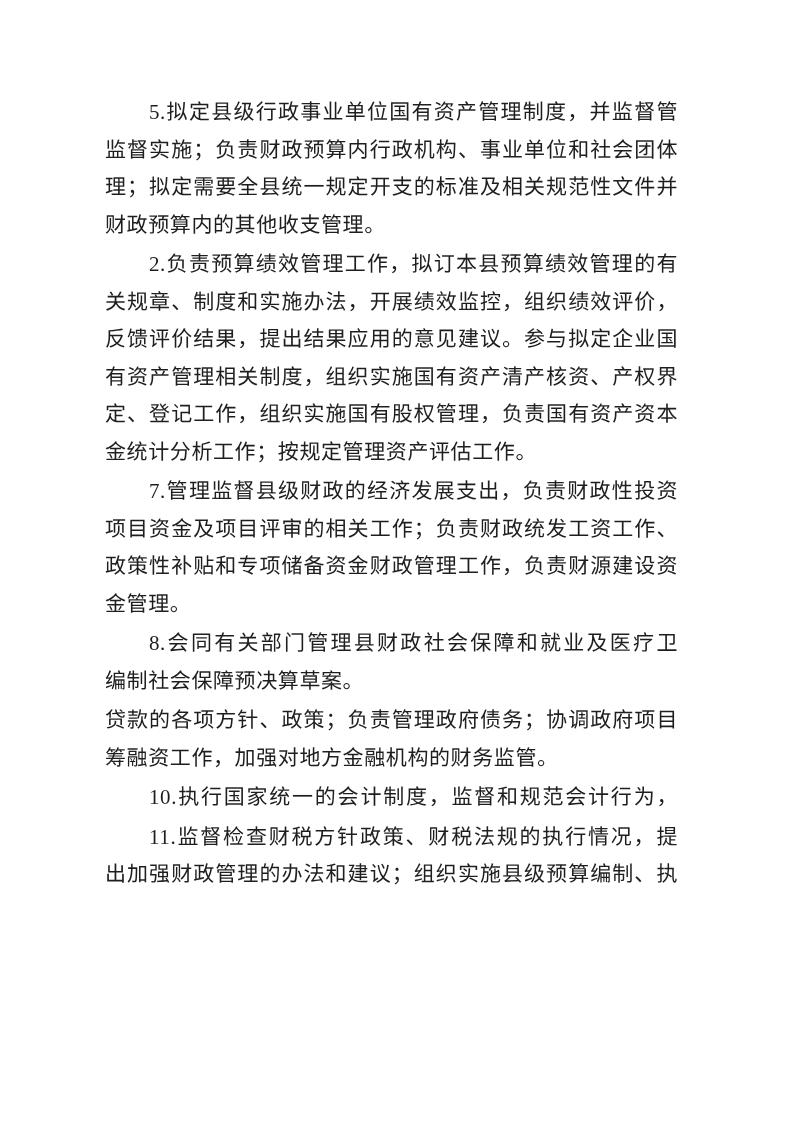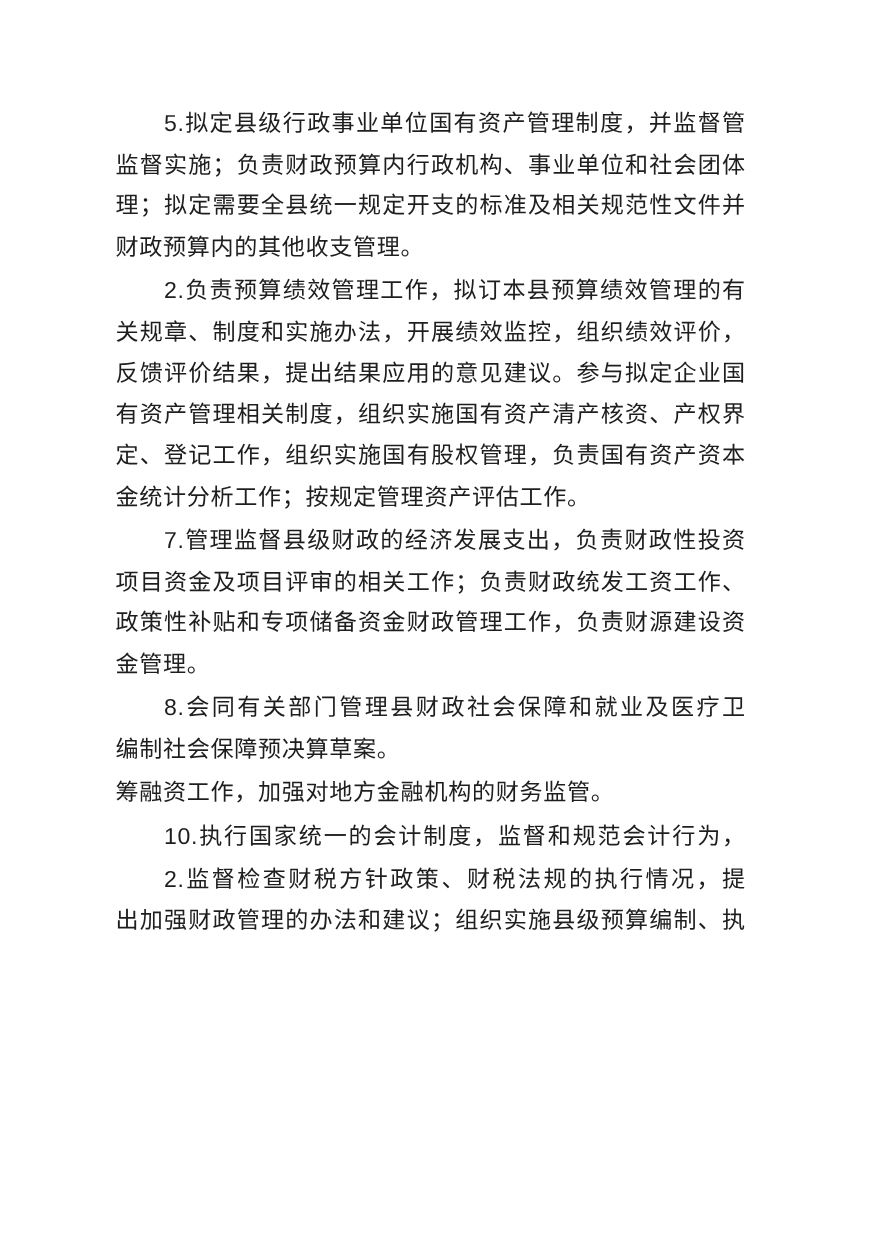--- a/index.html
+++ b/index.html
@@ -7,21 +7,21 @@
     padding: 0;
     background: #e8e8e8;
   }
   .page {
     position: relative;
     width: 793px;
     height: 1122px;
     margin: 0 auto;
     background: #ffffff;
     overflow: hidden;
-    font-family: Liberation Sans, sans-serif;
+    font-family: Liberation Serif, serif;
   }
   .textblock {
     position: absolute;
     left: 105px;
     top: 94px;
     width: 573px;
     color: #1e1e1e;
   }
   .para {
     margin: 0 0 2px 0;
@@ -72,26 +72,27 @@
       <div class="line">政策性补贴和专项储备资金财政管理工作，负责财源建设资</div>
       <div class="line lastline">金管理。</div>
     </div>
 
     <div class="para">
       <div class="line indent">8.会同有关部门管理县财政社会保障和就业及医疗卫</div>
       <div class="line lastline">编制社会保障预决算草案。</div>
     </div>
 
     <div class="para">
+      <div class="line">贷款的各项方针、政策；负责管理政府债务；协调政府项目</div>
       <div class="line lastline">筹融资工作，加强对地方金融机构的财务监管。</div>
     </div>
 
     <div class="para">
       <div class="line indent">10.执行国家统一的会计制度，监督和规范会计行为，</div>
     </div>
 
     <div class="para">
-      <div class="line indent">2.监督检查财税方针政策、财税法规的执行情况，提</div>
+      <div class="line indent">11.监督检查财税方针政策、财税法规的执行情况，提</div>
       <div class="line">出加强财政管理的办法和建议；组织实施县级预算编制、执</div>
     </div>
 
   </div>
 </div>
 
 </body></html>

